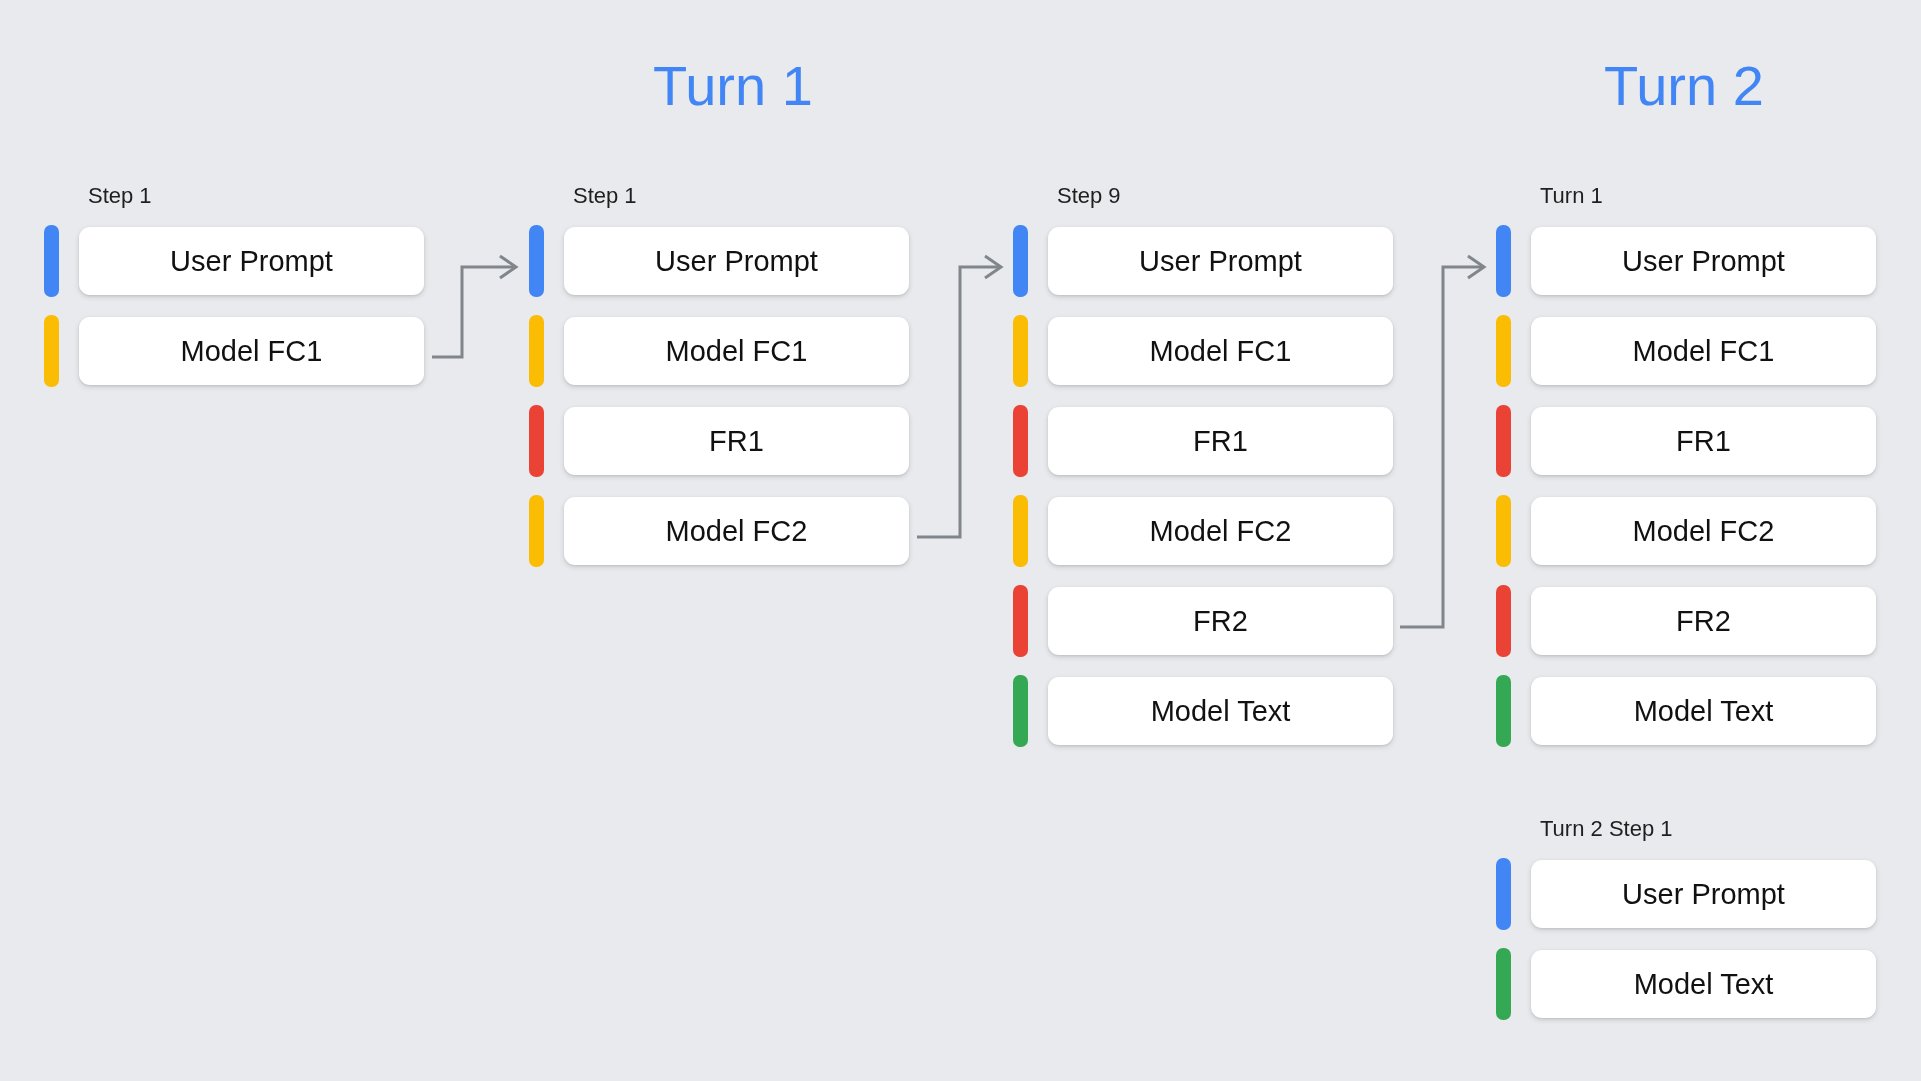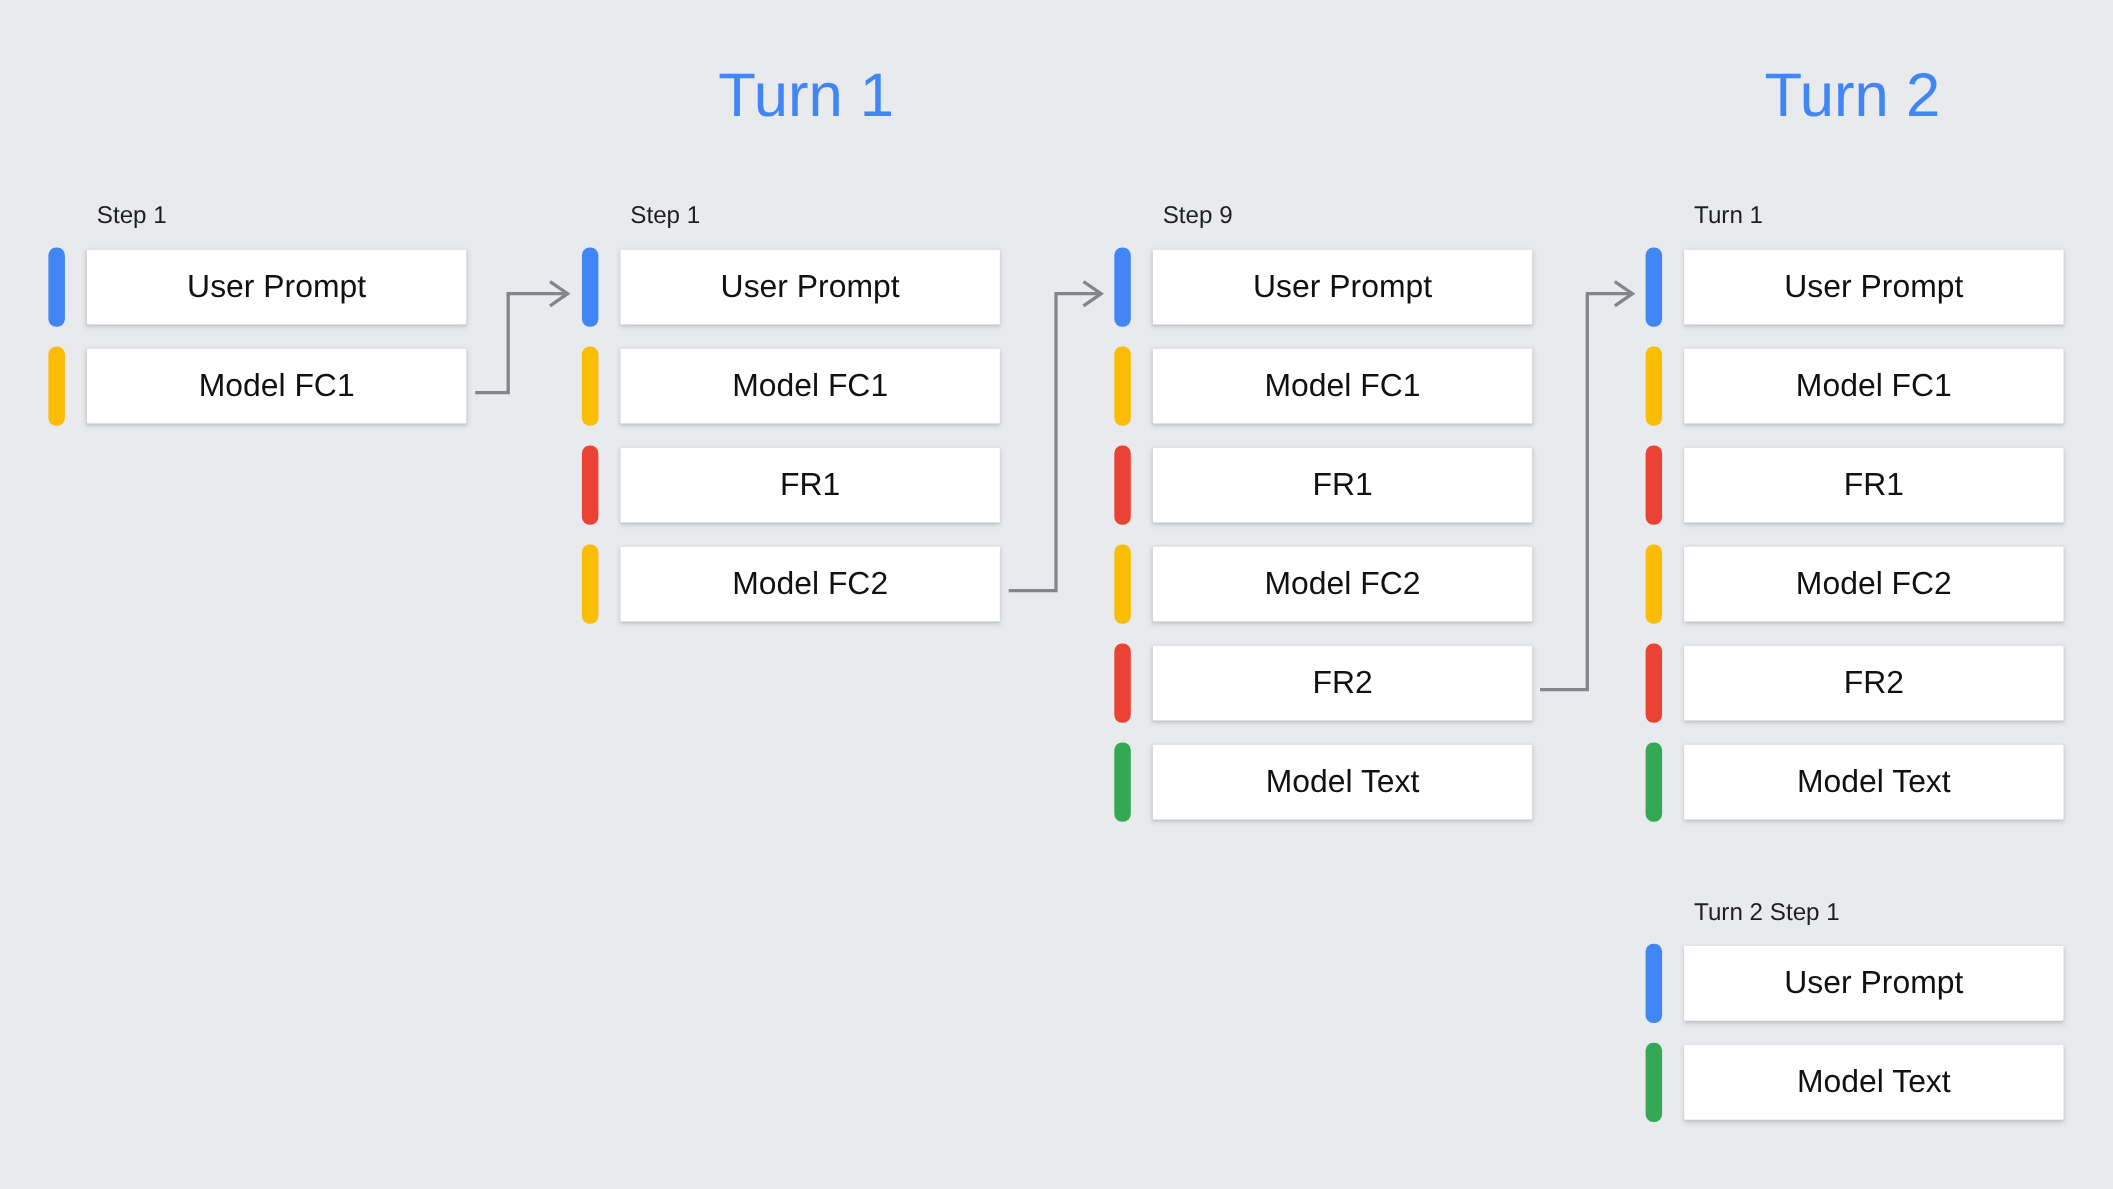--- a/index.html
+++ b/index.html
@@ -60,21 +60,21 @@
     height: 72px;
     border-radius: 7px;
   }
 
   .card {
     position: absolute;
     left: 35px;
     top: 11px;
     height: 68px;
     background: #ffffff;
-    border-radius: 1px;
+    border-radius: 11px;
     box-shadow: 0 2px 5px rgba(60,64,67,0.18), 0 1px 2px rgba(60,64,67,0.10);
     display: flex;
     align-items: center;
     justify-content: center;
   }
 
   .card-text {
     font-size: 29px;
     color: #111111;
     white-space: nowrap;

